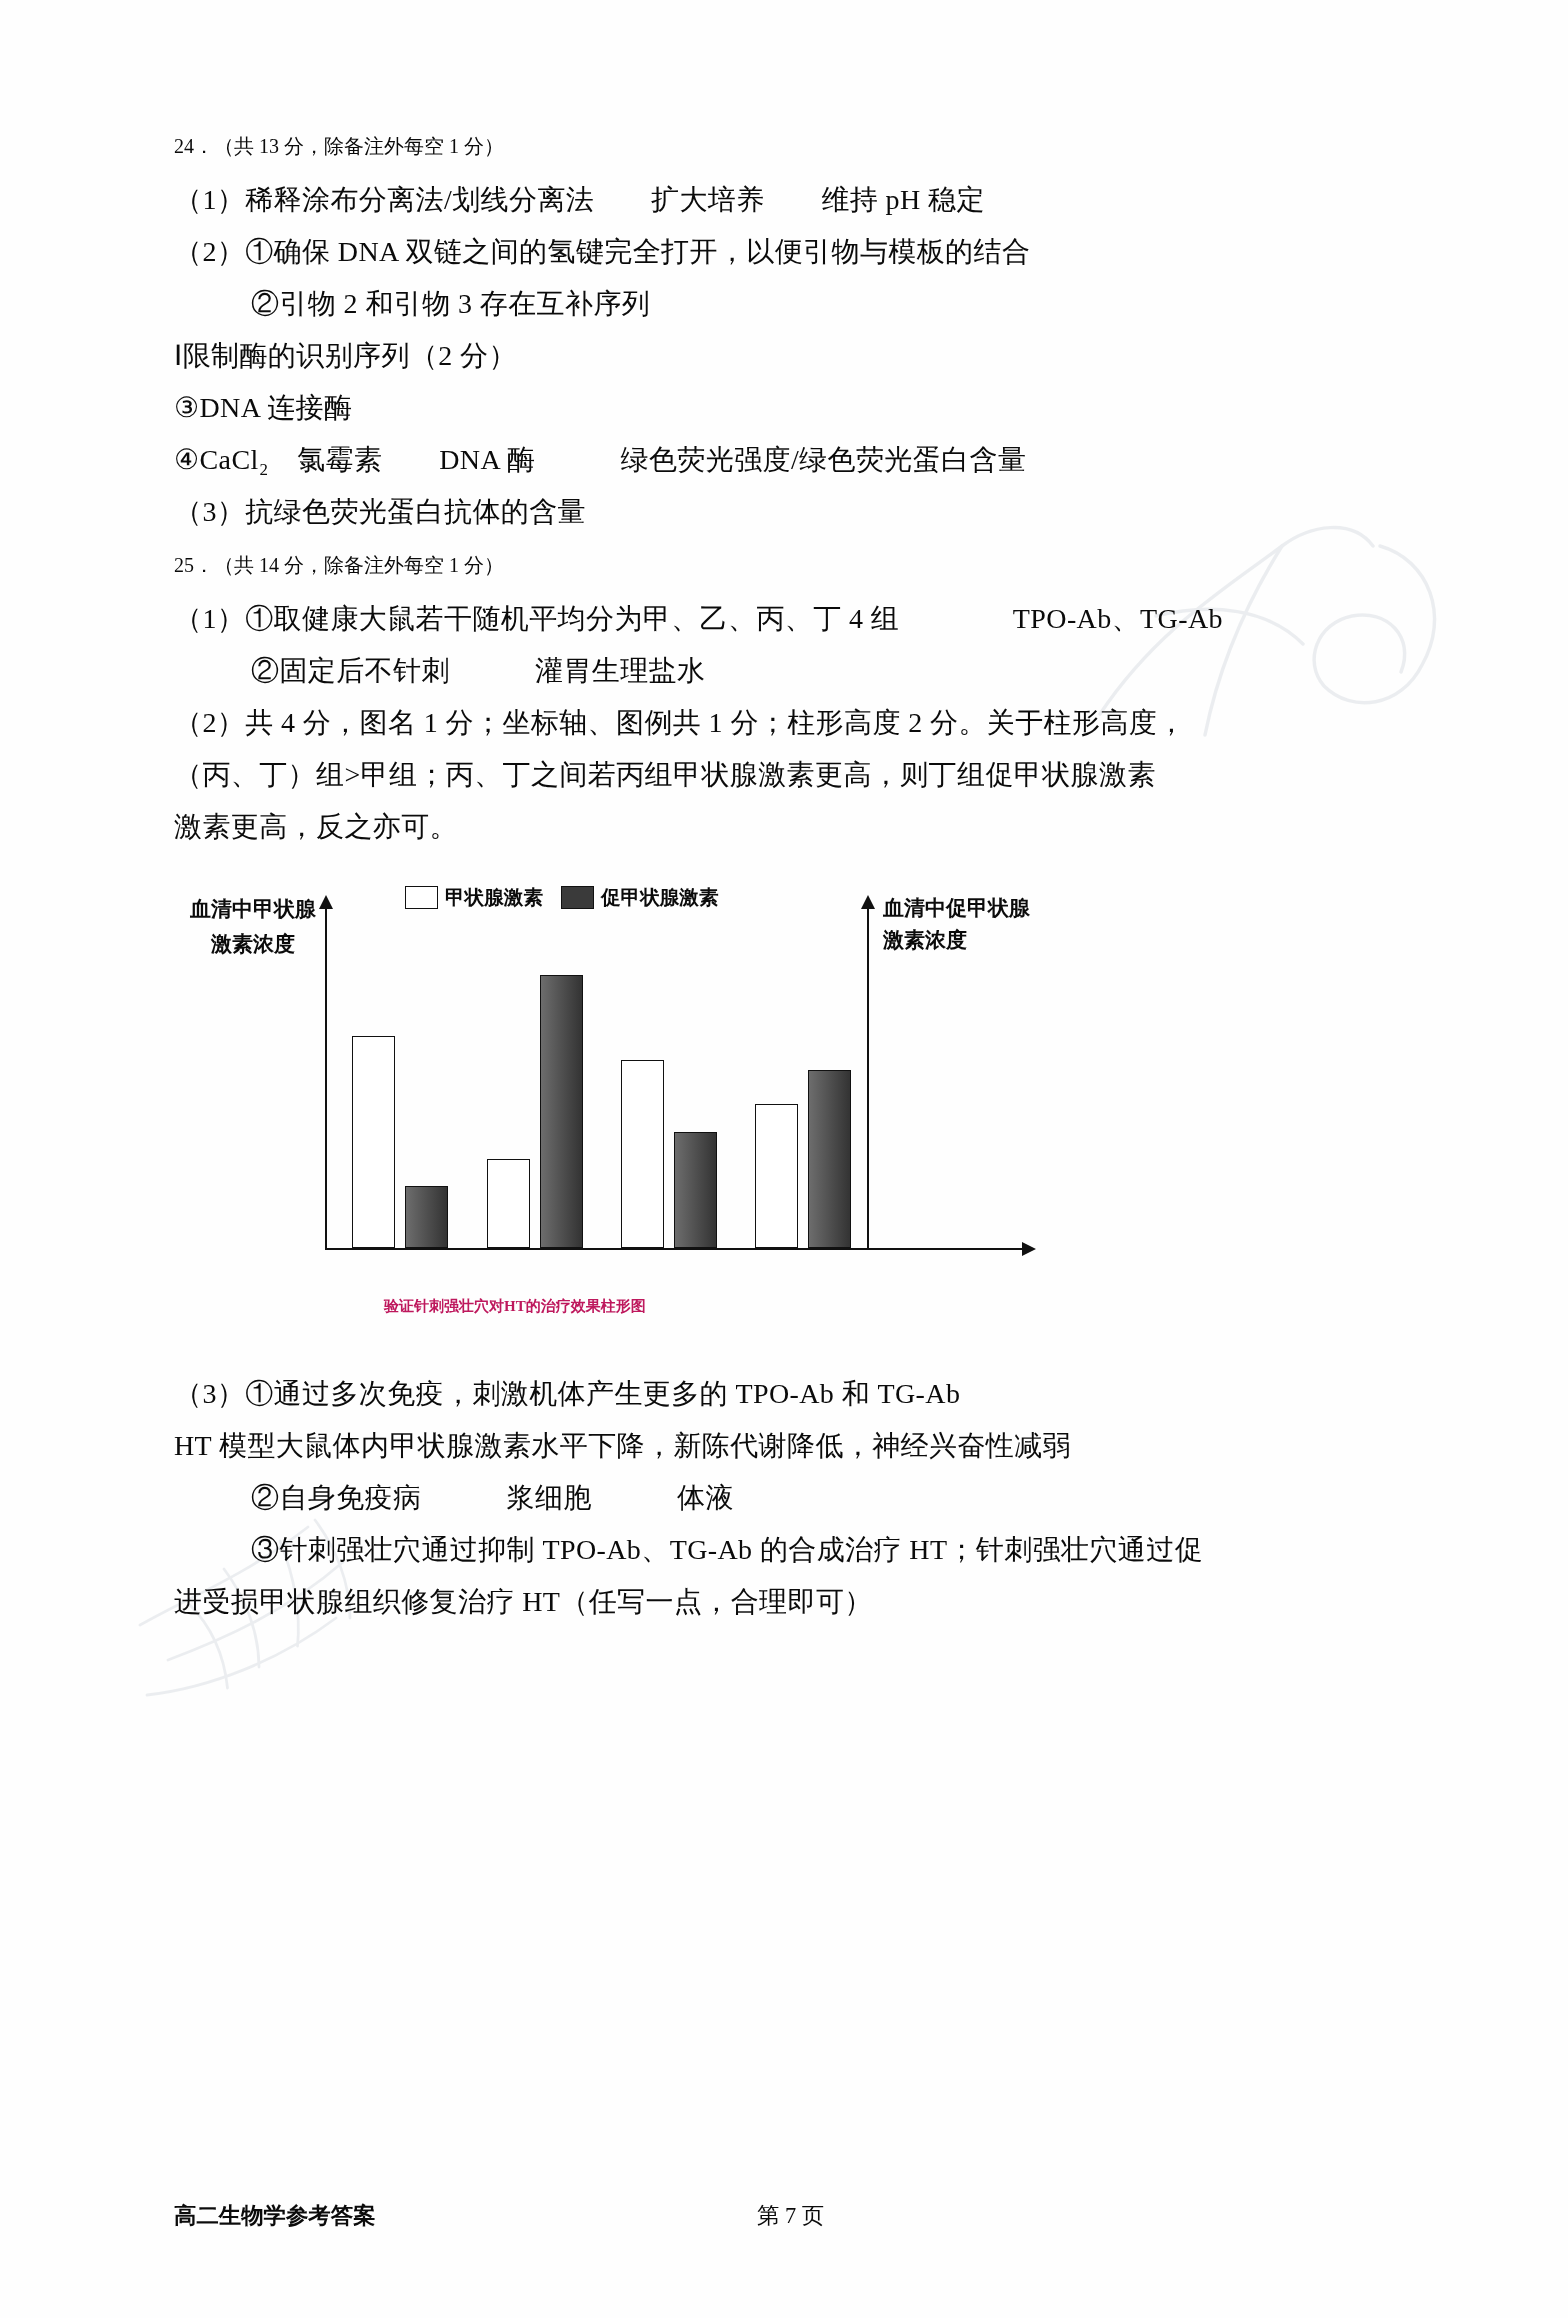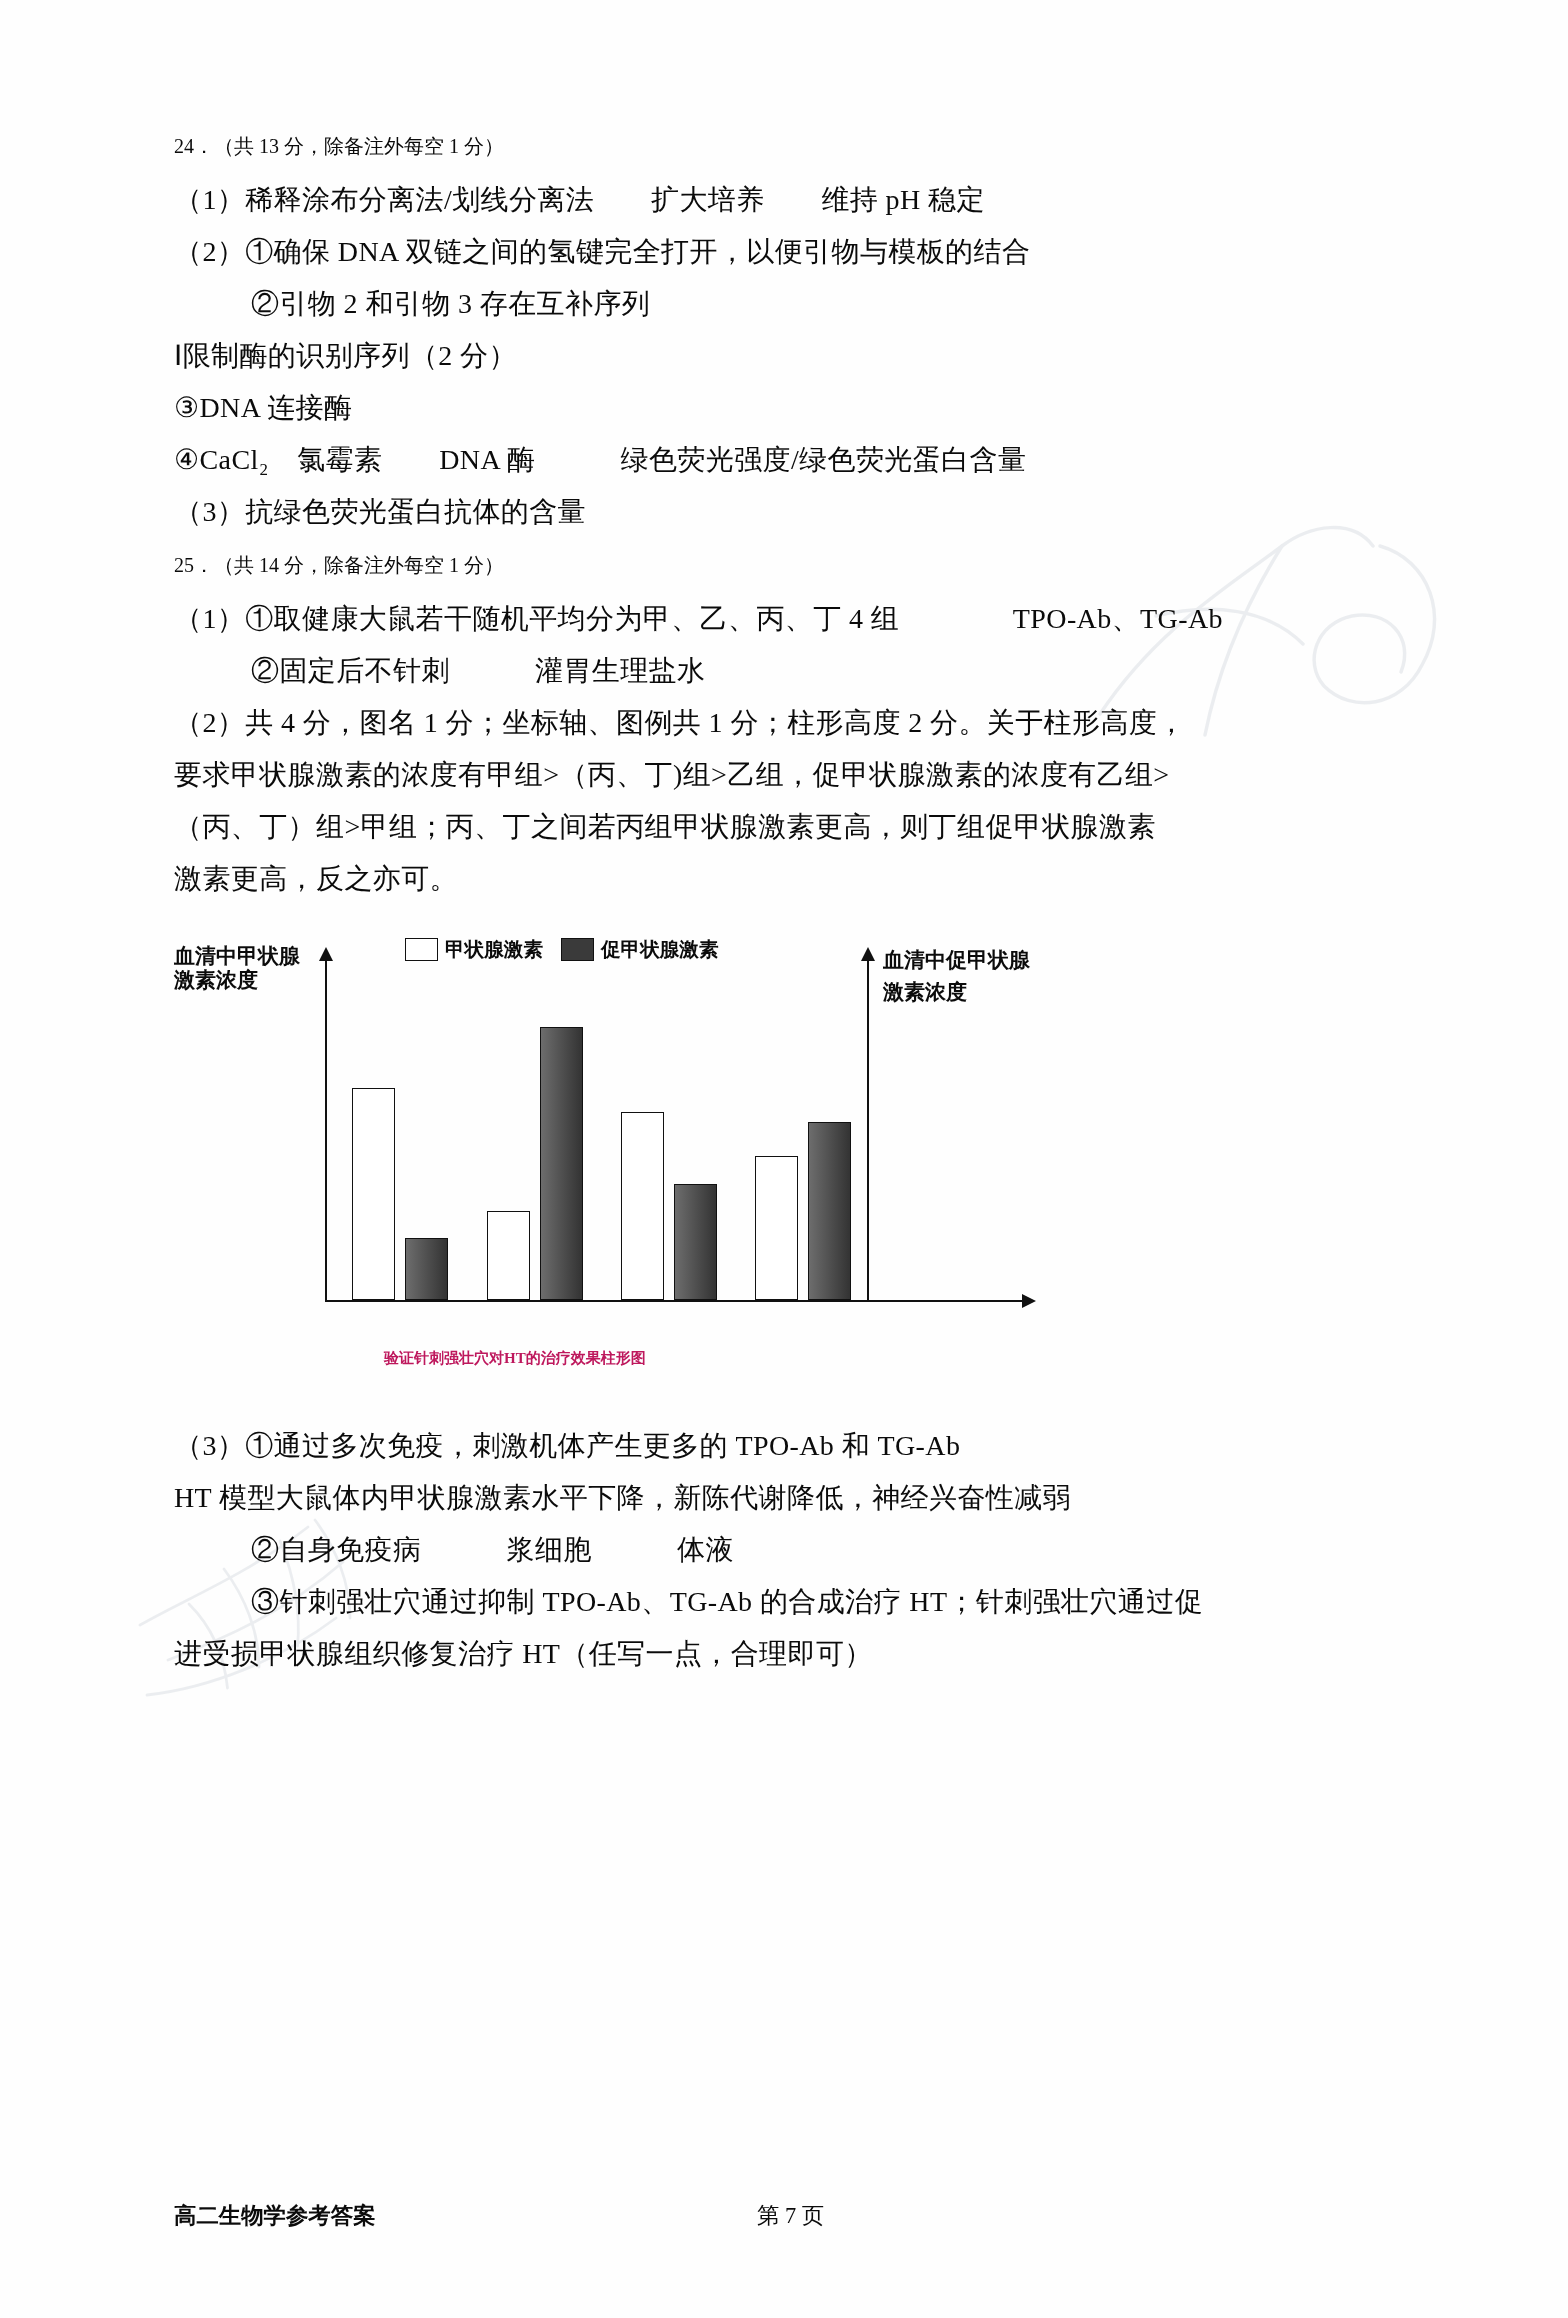--- a/index.html
+++ b/index.html
@@ -93,27 +93,27 @@
   .axis-x:after {
     content: "";
     position: absolute;
     right: -11.2px; top: -6.3px;
     border-top: 7px solid transparent;
     border-bottom: 7px solid transparent;
     border-left: 14px solid #111;
   }
   .y-label-left {
     position: absolute;
-    left: 0;
+    left: 9px;
     top: 21px;
     width: 140px;
     font-size: 21px;
     font-weight: bold;
-    line-height: 24px;
-    text-align: left;
+    line-height: 35px;
+    text-align: center;
   }
   .y-label-right {
     position: absolute;
     left: 709px;
     top: 21px;
     width: 147px;
     font-size: 21px;
     font-weight: bold;
     line-height: 32px;
     text-align: left;
@@ -256,21 +256,20 @@
     <div class="line indent3">②引物 2 和引物 3 存在互补序列</div>
     <div class="line">Ⅰ限制酶的识别序列（2 分）</div>
     <div class="line">③DNA 连接酶</div>
     <div class="line">④CaCl₂　氯霉素　　DNA 酶　　　绿色荧光强度/绿色荧光蛋白含量</div>
     <div class="line indent1">（3）抗绿色荧光蛋白抗体的含量</div>
 
     <div class="q-head">25．（共 14 分，除备注外每空 1 分）</div>
     <div class="line indent1">（1）①取健康大鼠若干随机平均分为甲、乙、丙、丁 4 组　　　　TPO-Ab、TG-Ab</div>
     <div class="line indent3">②固定后不针刺　　　灌胃生理盐水</div>
     <div class="line indent1">（2）共 4 分，图名 1 分；坐标轴、图例共 1 分；柱形高度 2 分。关于柱形高度，</div>
-    <div class="line">要求甲状腺激素的浓度有甲组&gt;（丙、丁)组&gt;乙组，促甲状腺激素的浓度有乙组&gt;</div>
     <div class="line">（丙、丁）组&gt;甲组；丙、丁之间若丙组甲状腺激素更高，则丁组促甲状腺激素</div>
     <div class="line">激素更高，反之亦可。</div>
 
     <div class="figure">
 
       <div class="y-label-left">
         <span>血清中甲状腺激素浓度</span>
       </div>
       <div class="y-label-right">
         <span>血清中促甲状腺激素浓度</span>

